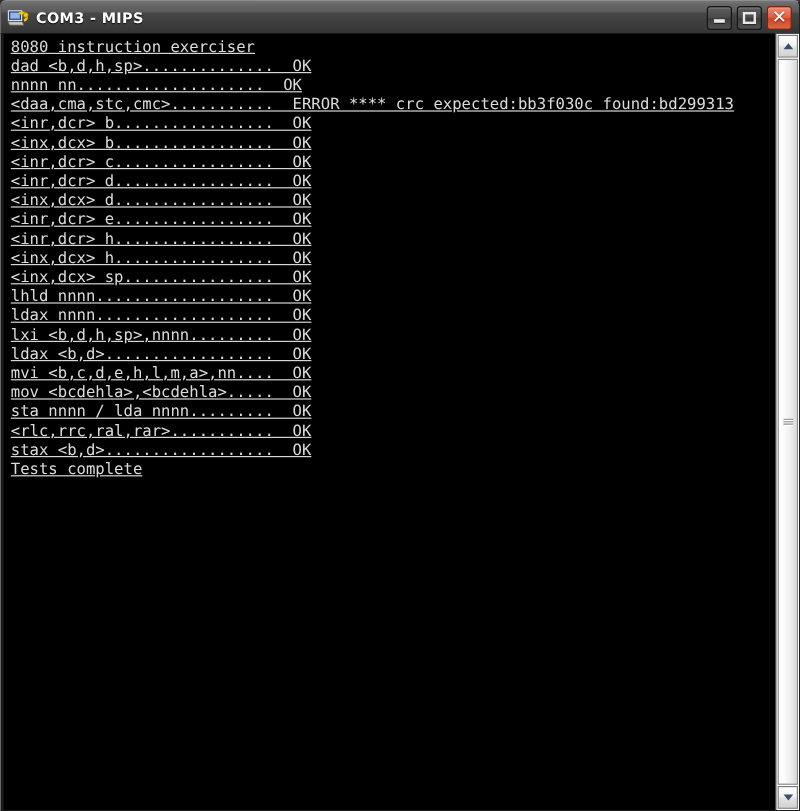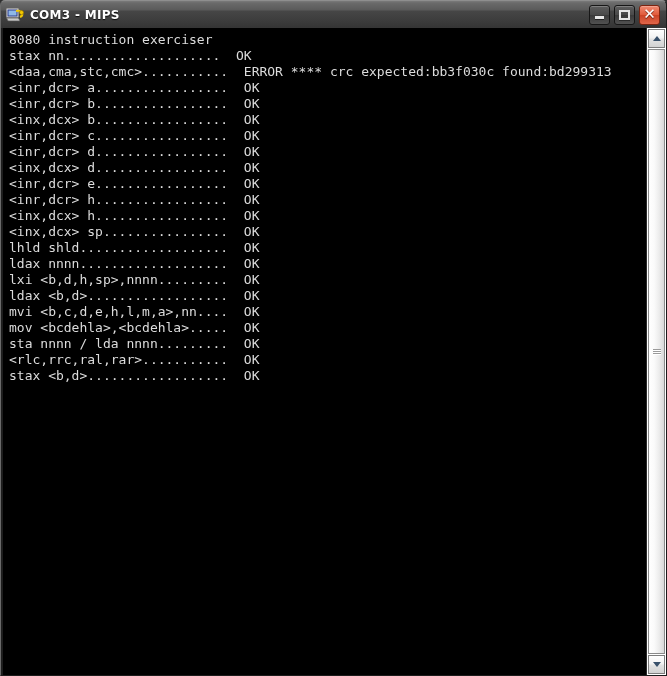--- a/index.html
+++ b/index.html
@@ -127,20 +127,21 @@
   }
 
   .terminal {
     flex: 1 1 auto;
     background: #000000;
     color: #d6d6d6;
     padding: 4px 0 0 6px;
     overflow: hidden;
     border-left: 2px solid #1d1d1d;
     box-sizing: border-box;
+    text-decoration: underline;
   }
 
   .term-line {
     font-family: "DejaVu Sans Mono", monospace;
     font-size: 13px;
     line-height: 16px;
     height: 16px;
     white-space: pre;
     color: #dcdcdc;
     letter-spacing: 0px;
@@ -236,41 +237,42 @@
       </div>
       <div class="tb-btn close">
         <div class="tb-glyph-close">✕</div>
       </div>
     </div>
   </div>
 
   <div class="window-body">
     <div class="terminal" id="terminal-output">
         <div class="term-line">8080 instruction exerciser</div>
-        <div class="term-line">stax nn....................  OK</div>
+        <div class="term-line">dad &lt;b,d,h,sp&gt;..............  OK</div>
+        <div class="term-line">nnnn nn....................  OK</div>
         <div class="term-line">&lt;daa,cma,stc,cmc&gt;...........  ERROR **** crc expected:bb3f030c found:bd299313</div>
-        <div class="term-line">&lt;inr,dcr&gt; a.................  OK</div>
         <div class="term-line">&lt;inr,dcr&gt; b.................  OK</div>
         <div class="term-line">&lt;inx,dcx&gt; b.................  OK</div>
         <div class="term-line">&lt;inr,dcr&gt; c.................  OK</div>
         <div class="term-line">&lt;inr,dcr&gt; d.................  OK</div>
         <div class="term-line">&lt;inx,dcx&gt; d.................  OK</div>
         <div class="term-line">&lt;inr,dcr&gt; e.................  OK</div>
         <div class="term-line">&lt;inr,dcr&gt; h.................  OK</div>
         <div class="term-line">&lt;inx,dcx&gt; h.................  OK</div>
         <div class="term-line">&lt;inx,dcx&gt; sp................  OK</div>
-        <div class="term-line">lhld shld...................  OK</div>
+        <div class="term-line">lhld nnnn...................  OK</div>
         <div class="term-line">ldax nnnn...................  OK</div>
         <div class="term-line">lxi &lt;b,d,h,sp&gt;,nnnn.........  OK</div>
         <div class="term-line">ldax &lt;b,d&gt;..................  OK</div>
         <div class="term-line">mvi &lt;b,c,d,e,h,l,m,a&gt;,nn....  OK</div>
         <div class="term-line">mov &lt;bcdehla&gt;,&lt;bcdehla&gt;.....  OK</div>
         <div class="term-line">sta nnnn / lda nnnn.........  OK</div>
         <div class="term-line">&lt;rlc,rrc,ral,rar&gt;...........  OK</div>
         <div class="term-line">stax &lt;b,d&gt;..................  OK</div>
+        <div class="term-line">Tests complete</div>
       </div>
 
     <div class="scrollbar">
       <div class="sb-btn">
         <div class="arrow up"></div>
       </div>
       <div class="sb-track">
         <div class="sb-thumb">
           <div class="sb-grip">
             <i></i>

